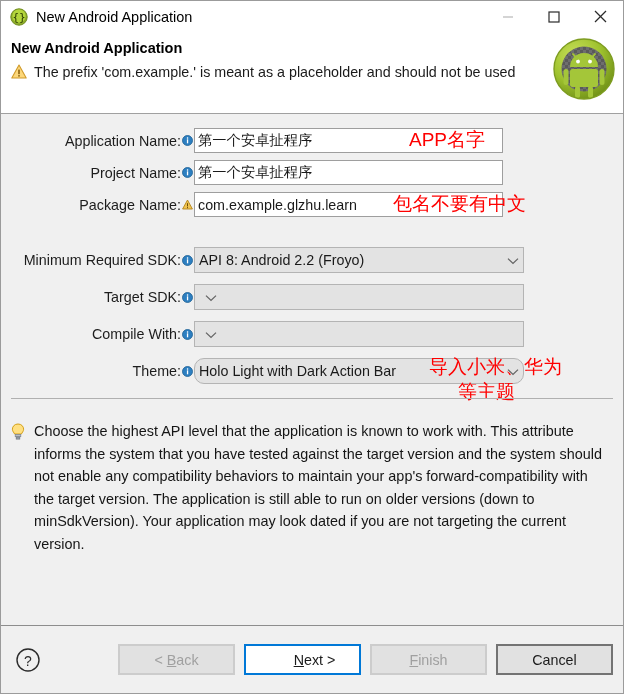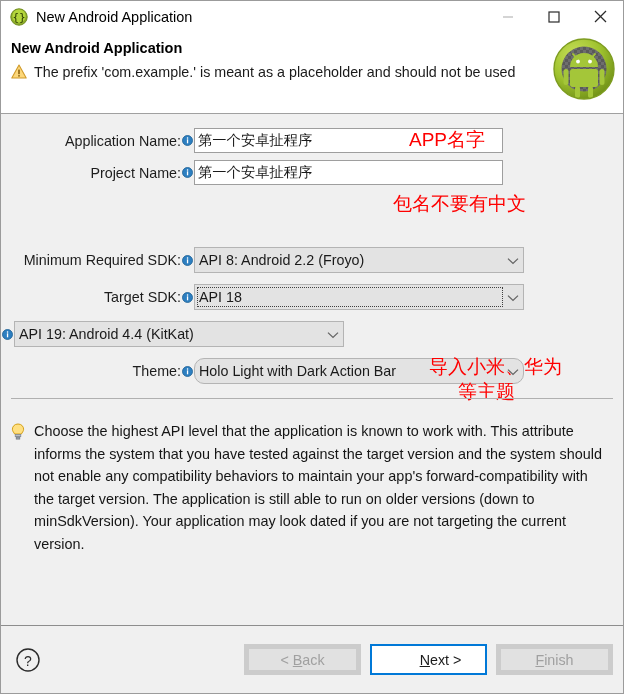--- a/index.html
+++ b/index.html
@@ -139,21 +139,21 @@
     display: flex; align-items: center;
     position: relative;
   }
   #help-btn { margin-left: 14px; width: 26px; height: 26px; flex: 0 0 auto; }
   .btns { position: absolute; right: 10px; display: flex; gap: 9px; }
   .btn {
     width: 117px; height: 31px;
     display: flex; align-items: center; justify-content: center;
     font-size: 14.3px;
     background: #e1e1e1;
-    border: 5px solid #737373;
+    border: 2px solid #737373;
     color: #1b1b1b;
   }
   .btn.disabled { color: #a0a0a0; background: #e1e1e1; border-color: #cccccc; }
   .btn.focus {
     background: #ffffff;
     border: 2px solid #0078d7;
     padding-left: 24px;
   }
   .btn u { text-decoration: underline; }
 </style>
@@ -257,20 +257,33 @@
             <circle cx="5.5" cy="5.5" r="5" fill="#2d7fc1" stroke="#1b5e92" stroke-width=".8"></circle>
             <rect x="4.9" y="4.3" width="1.3" height="4" fill="#fff"></rect>
             <rect x="4.9" y="2.3" width="1.3" height="1.4" fill="#fff"></rect>
           </svg>
       </div>
       <div class="textfield" style="width:309px;">
         <span>第一个安卓扯程序</span>
       </div>
     </div>
 
+    <div class="frow" style="position:absolute; left:0; top:78px; width:100%;">
+      <div class="flabel">Package Name:</div>
+      <div class="ficon">
+        <svg width="11" height="11" viewBox="0 0 11 11">
+            <path d="M5.5 1 L10.4 10 L0.6 10 Z" fill="#f0c34e" stroke="#b3851c" stroke-width=".9" stroke-linejoin="round"></path>
+            <rect x="5" y="4.2" width="1" height="3.2" fill="#6b4d07"></rect>
+            <rect x="5" y="8.1" width="1" height="1.1" fill="#6b4d07"></rect>
+          </svg>
+      </div>
+      <div class="textfield" style="width:309px;">
+        <span>com.example.glzhu.learn</span>
+      </div>
+    </div>
 
     <div class="frow" style="position:absolute; left:0; top:133px; width:100%;">
       <div class="flabel">Minimum Required SDK:</div>
       <div class="ficon">
         <svg width="11" height="11" viewBox="0 0 11 11">
             <circle cx="5.5" cy="5.5" r="5" fill="#2d7fc1" stroke="#1b5e92" stroke-width=".8"></circle>
             <rect x="4.9" y="4.3" width="1.3" height="4" fill="#fff"></rect>
             <rect x="4.9" y="2.3" width="1.3" height="1.4" fill="#fff"></rect>
           </svg>
       </div>
@@ -287,39 +300,38 @@
     <div class="frow" style="position:absolute; left:0; top:170px; width:100%;">
       <div class="flabel">Target SDK:</div>
       <div class="ficon">
         <svg width="11" height="11" viewBox="0 0 11 11">
             <circle cx="5.5" cy="5.5" r="5" fill="#2d7fc1" stroke="#1b5e92" stroke-width=".8"></circle>
             <rect x="4.9" y="4.3" width="1.3" height="4" fill="#fff"></rect>
             <rect x="4.9" y="2.3" width="1.3" height="1.4" fill="#fff"></rect>
           </svg>
       </div>
       <div class="combo focused" style="width:330px;">
-        <span class="combo-text">API 18</span>
         <span class="chev">
           <svg width="12" height="8" viewBox="0 0 12 8">
               <polyline points="1,1.6 6,6.4 11,1.6" fill="none" stroke="#3b3b3b" stroke-width="1.3"></polyline>
             </svg>
         </span>
       </div>
     </div>
 
     <div class="frow" style="position:absolute; left:0; top:207px; width:100%;">
+      <div class="flabel">Compile With:</div>
       <div class="ficon">
         <svg width="11" height="11" viewBox="0 0 11 11">
             <circle cx="5.5" cy="5.5" r="5" fill="#2d7fc1" stroke="#1b5e92" stroke-width=".8"></circle>
             <rect x="4.9" y="4.3" width="1.3" height="4" fill="#fff"></rect>
             <rect x="4.9" y="2.3" width="1.3" height="1.4" fill="#fff"></rect>
           </svg>
       </div>
       <div class="combo" style="width:330px;">
-        <span class="combo-text">API 19: Android 4.4 (KitKat)</span>
         <span class="chev">
           <svg width="12" height="8" viewBox="0 0 12 8">
               <polyline points="1,1.6 6,6.4 11,1.6" fill="none" stroke="#3b3b3b" stroke-width="1.3"></polyline>
             </svg>
         </span>
       </div>
     </div>
 
     <div class="frow" style="position:absolute; left:0; top:244px; width:100%;">
       <div class="flabel">Theme:</div>
@@ -370,16 +382,19 @@
     <div class="btns">
       <div class="btn disabled">
         <span>&lt; <u>B</u>ack</span>
       </div>
       <div class="btn focus">
         <span><u>N</u>ext &gt;</span>
       </div>
       <div class="btn disabled">
         <span><u>F</u>inish</span>
       </div>
+      <div class="btn">
+        <span>Cancel</span>
+      </div>
     </div>
   </div>
 
 </div>
 
 </body></html>

